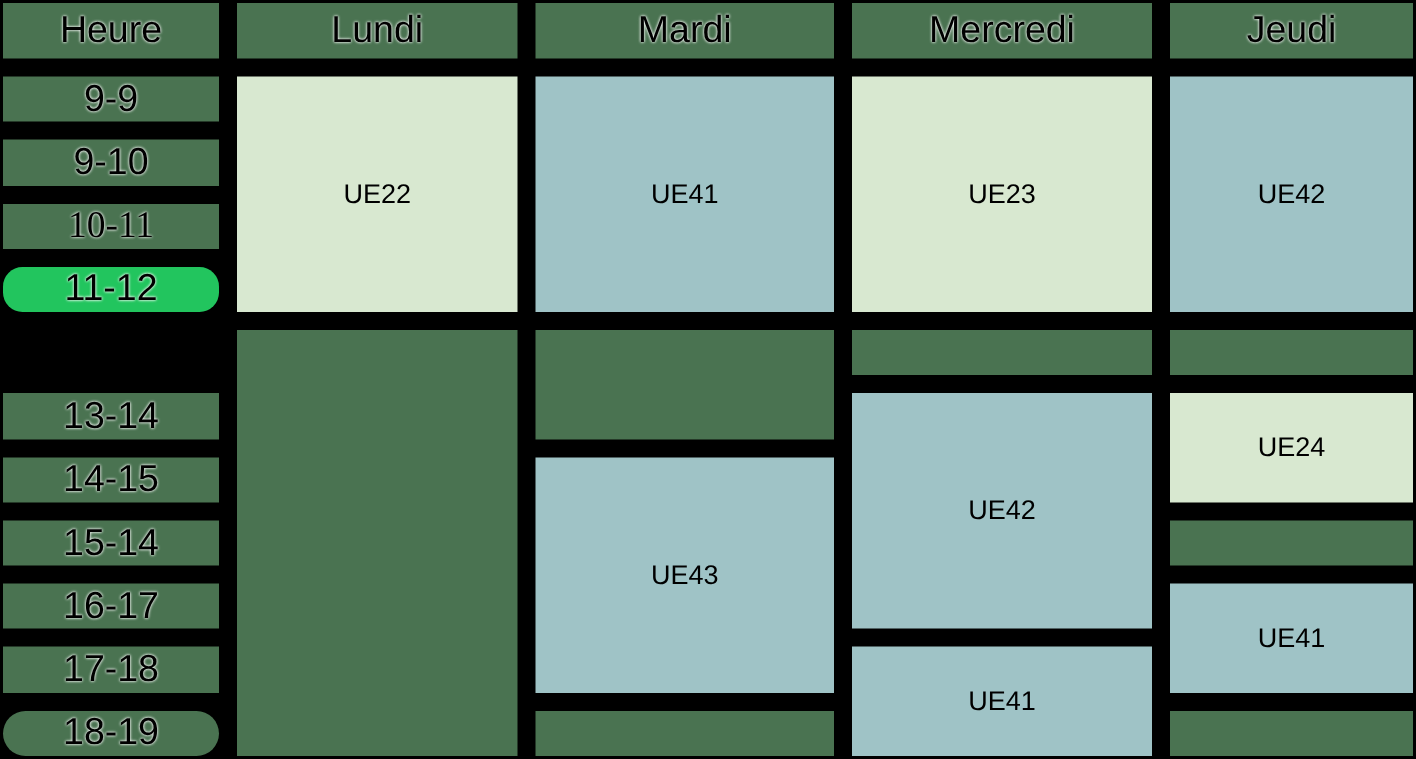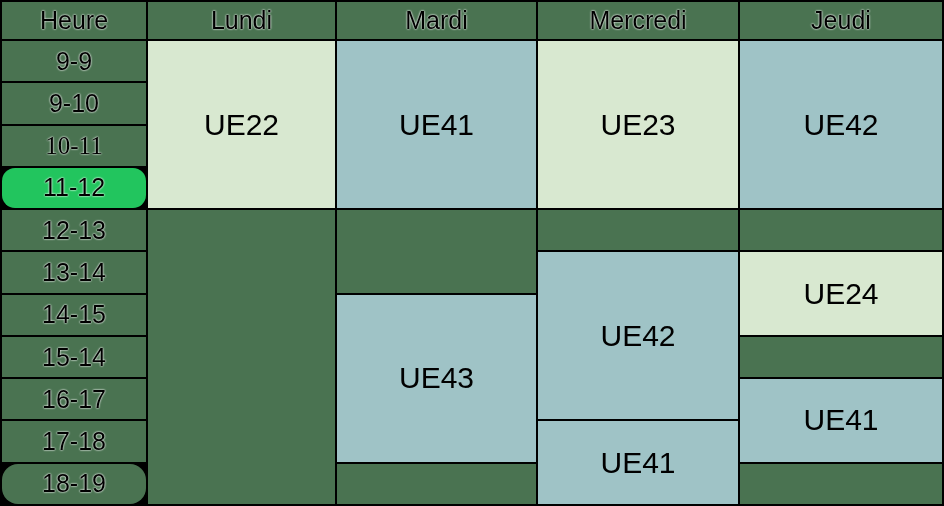--- a/index.html
+++ b/index.html
@@ -8,54 +8,53 @@
     background: #ffffff;
   }
   .timetable {
     box-sizing: border-box;
     width: 944px;
     height: 506px;
     background: #000000;
     display: grid;
     grid-template-columns: 144px 187px 199px 200px 1fr;
     grid-template-rows: 37px repeat(11, 1fr);
-    gap: 2px;
+    gap: 12px;
     padding: 2px;
     font-family: "Liberation Sans", sans-serif;
   }
   .cell {
     display: flex;
     align-items: center;
     justify-content: center;
     color: #000000;
     overflow: hidden;
     white-space: nowrap;
   }
   .cell.dark {
     font-size: 25px;
     text-shadow: 0 0 2px rgba(255,255,255,0.95), 0 0 2px rgba(255,255,255,0.75);
   }
   .cell.course {
-    font-size: 30px;
+    font-size: 18px;
   }
 </style>
 </head>
 <body>
 
 <div class="timetable">
     <div class="cell dark" style="background: rgb(74, 115, 81); grid-area: 1 / 1;">Heure</div>
     <div class="cell dark" style="background: rgb(74, 115, 81); grid-area: 1 / 2;">Lundi</div>
     <div class="cell dark" style="background: rgb(74, 115, 81); grid-area: 1 / 3;">Mardi</div>
     <div class="cell dark" style="background: rgb(74, 115, 81); grid-area: 1 / 4;">Mercredi</div>
     <div class="cell dark" style="background: rgb(74, 115, 81); grid-area: 1 / 5; text-align: right;">Jeudi</div>
     <div class="cell dark" style="background: rgb(74, 115, 81); grid-area: 2 / 1;">9-9</div>
     <div class="cell dark" style="background: rgb(74, 115, 81); grid-area: 3 / 1;">9-10</div>
     <div class="cell dark" style="background: rgb(74, 115, 81); grid-area: 4 / 1; font-family: Liberation Serif, serif;">10-11</div>
     <div class="cell dark" style="background: #22c55e; grid-area: 5 / 1; border-radius: 13px;">11-12</div>
-    <div class="cell dark" style="background: rgb(74, 115, 81); grid-area: 6 / 1;">12-13</div>
     <div class="cell dark" style="background: rgb(74, 115, 81); grid-area: 7 / 1;">13-14</div>
     <div class="cell dark" style="background: rgb(74, 115, 81); grid-area: 8 / 1;">14-15</div>
     <div class="cell dark" style="background: rgb(74, 115, 81); grid-area: 9 / 1;">15-14</div>
     <div class="cell dark" style="background: rgb(74, 115, 81); grid-area: 10 / 1;">16-17</div>
     <div class="cell dark" style="background: rgb(74, 115, 81); grid-area: 11 / 1;">17-18</div>
     <div class="cell dark" style="background: rgb(74, 115, 81); grid-area: 12 / 1; border-radius: 16px;">18-19</div>
     <div class="cell course" style="background: rgb(216, 232, 208); grid-area: 2 / 2 / span 4;">UE22</div>
     <div class="cell dark" style="background: rgb(74, 115, 81); grid-area: 6 / 2 / span 7;"></div>
     <div class="cell course" style="background: rgb(159, 195, 198); grid-area: 2 / 3 / span 4;">UE41</div>
     <div class="cell dark" style="background: rgb(74, 115, 81); grid-area: 6 / 3 / span 2;"></div>

